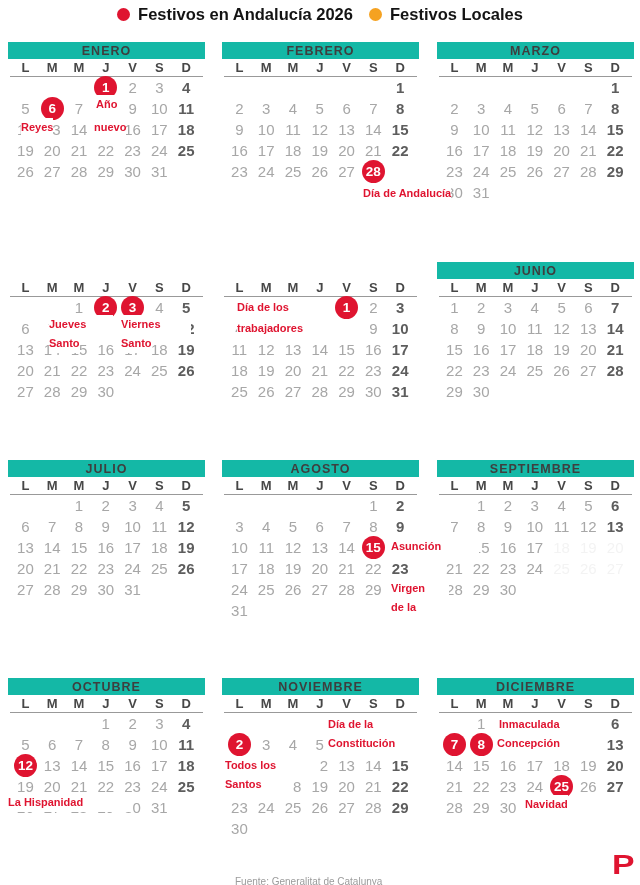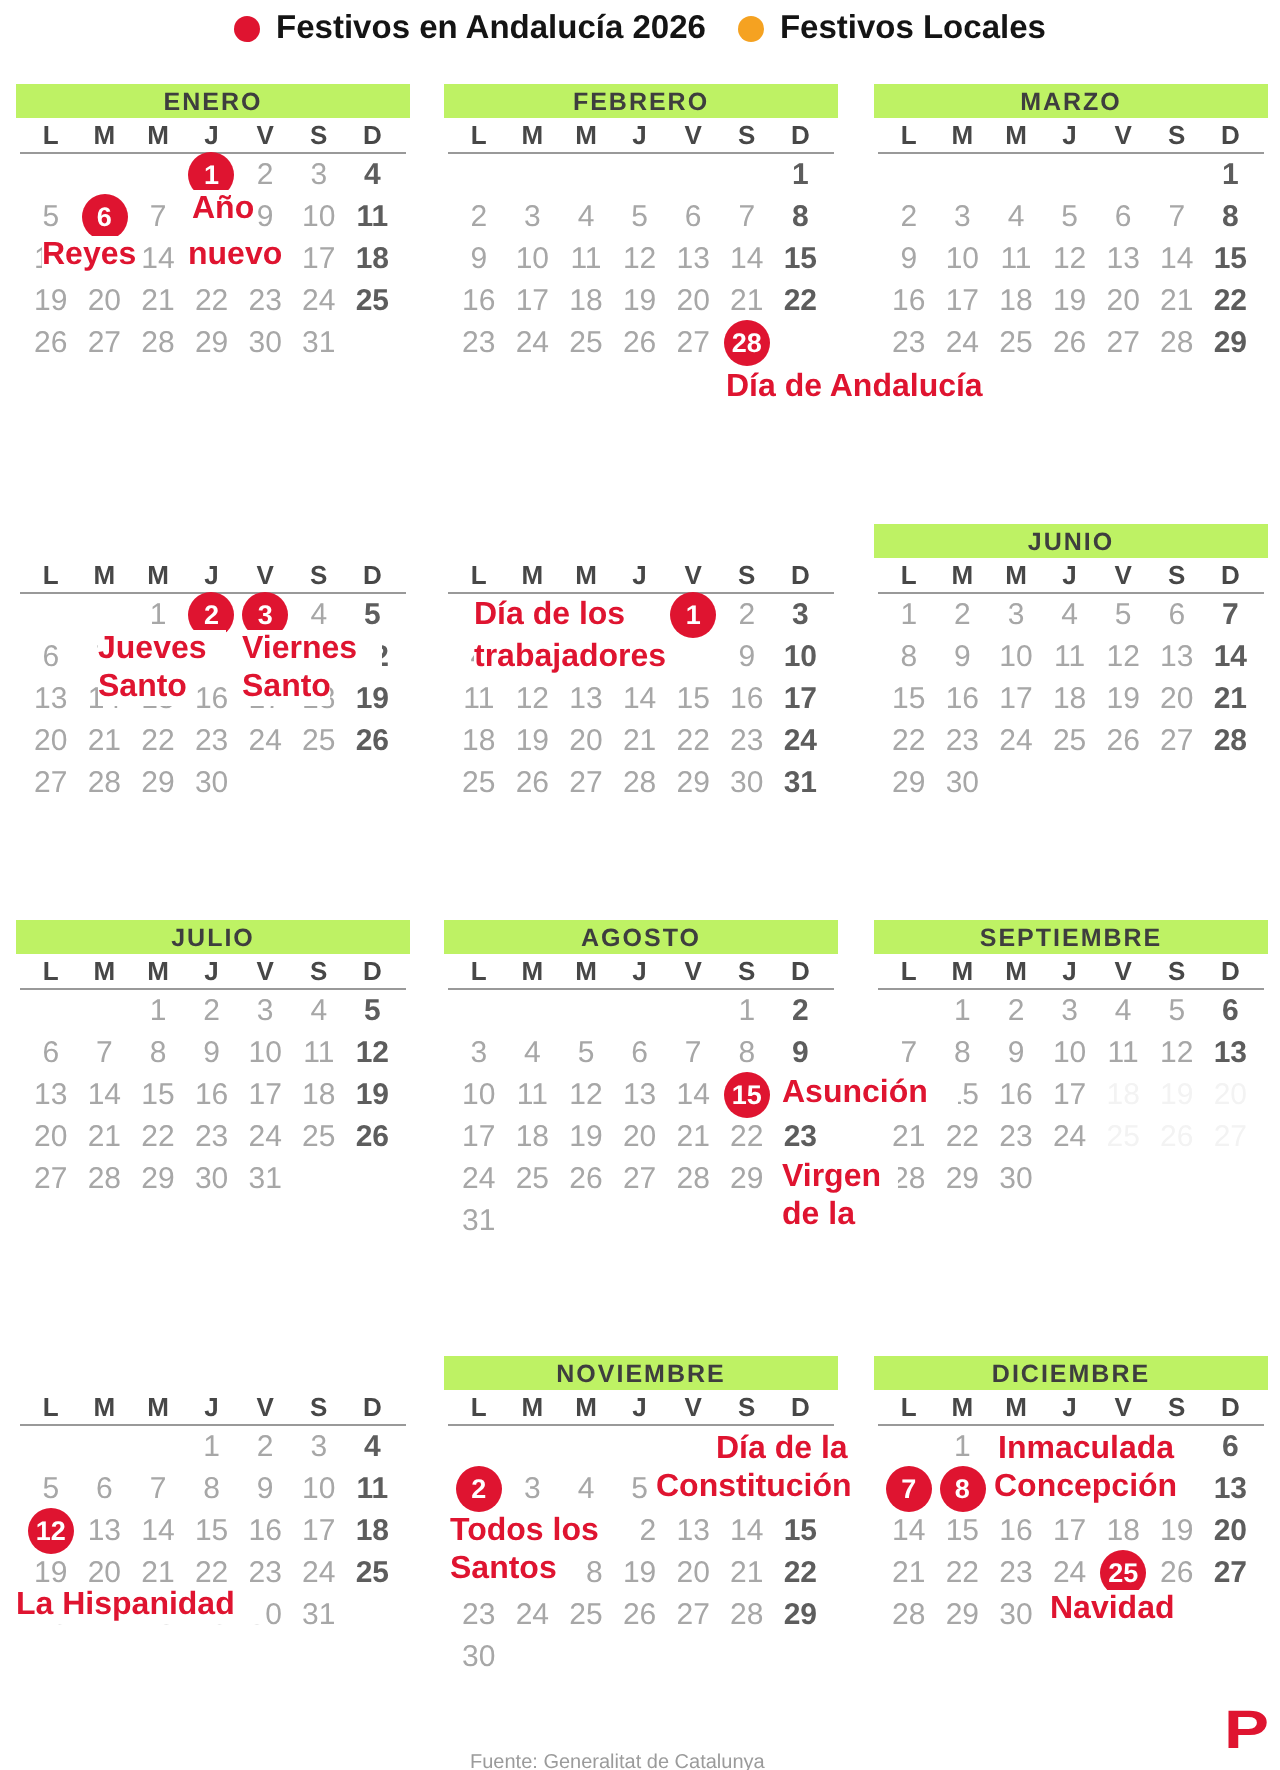--- a/index.html
+++ b/index.html
@@ -10,38 +10,38 @@
   .legend{position:absolute;top:5px;left:0;width:640px;display:flex;
           justify-content:center;align-items:center;gap:16px;}
   .legend-item{display:flex;align-items:center;gap:8px;font-weight:bold;
                font-size:16.5px;color:#141414;}
   .dot{width:13px;height:13px;border-radius:50%;display:inline-block;}
   .dot.red{background:#df1430;}
   .dot.orange{background:#f5a221;}
 
   
   .month{position:absolute;width:197px;height:205px;}
-  .mh{position:absolute;top:0;left:0;width:197px;height:17px;background:#bef264;
+  .mh{position:absolute;top:0;left:0;width:197px;height:17px;background:#14b8a6;
       color:#3e3e3e;font-weight:bold;font-size:12.5px;letter-spacing:1px;
       text-align:center;line-height:18px;}
   .dwrow{position:absolute;top:17px;left:4px;height:16px;display:grid;
          grid-template-columns:repeat(7,26.8px);font-size:13px;font-weight:bold;color:#474747;}
   .dwrow span{display:flex;align-items:center;justify-content:center;}
   .rule{position:absolute;top:34px;left:2px;width:193px;border-top:1.5px solid #999;}
   .dgrid{position:absolute;top:35px;left:4px;display:grid;
          grid-template-columns:repeat(7,26.8px);grid-auto-rows:21px;}
   .cell{display:flex;align-items:center;justify-content:center;
         font-size:15px;color:#a7a7a7;}
   .cell.sun{color:#5d5d5d;font-weight:bold;}
   .cell.faded{color:#f3f3f3;font-weight:normal;}
   .circle{width:23px;height:23px;border-radius:50%;background:#df1430;color:#fff;
           font-weight:bold;font-size:13.5px;display:flex;align-items:center;
           justify-content:center;}
   .hlabel{position:absolute;background:#fff;color:#df1430;font-weight:bold;
-          font-size:16px;line-height:19px;white-space:nowrap;z-index:30;}
+          font-size:11px;line-height:19px;white-space:nowrap;z-index:30;}
 
   
   .footer-source{position:absolute;left:235px;top:845px;font-size:10px;color:#9b9b9b;margin-top:31px;}
   .plogo{position:absolute;left:612px;top:852px;color:#df1430;font-weight:bold;
          font-size:27px;line-height:27px;transform:scaleX(1.25);transform-origin:left;}
 </style>
 </head>
 <body>
 
 <div class="canvas">
@@ -528,20 +528,21 @@
           <span class="cell faded">25</span>
           <span class="cell faded">26</span>
           <span class="cell sun faded">27</span>
           <span class="cell">28</span>
           <span class="cell">29</span>
           <span class="cell">30</span>
         </div>
     <div class="labels"></div>
   </div>
       <div class="month" style="left: 8px; top: 678px;">
+    <div class="mh">OCTUBRE</div>
     <div class="dwrow">
           <span>L</span>
           <span>M</span>
           <span>M</span>
           <span>J</span>
           <span>V</span>
           <span>S</span>
           <span>D</span>
         </div>
     <div class="rule"></div>
@@ -633,21 +634,21 @@
           <span class="cell">23</span>
           <span class="cell">24</span>
           <span class="cell">25</span>
           <span class="cell">26</span>
           <span class="cell">27</span>
           <span class="cell">28</span>
           <span class="cell sun">29</span>
           <span class="cell">30</span>
         </div>
     <div class="labels">
-          <span class="hlabel" style="left: 106px; top: 37px; min-width: 80px; margin-left: 30px;">Día de la</span>
+          <span class="hlabel" style="left: 106px; top: 37px; min-width: 80px;">Día de la</span>
           <span class="hlabel" style="left: 106px; top: 56px; min-width: 112px;">Constitución</span>
           <span class="hlabel" style="left: 3px; top: 78px; min-width: 95px;">Todos los</span>
           <span class="hlabel" style="left: 3px; top: 97px; min-width: 68px;">Santos</span>
         </div>
   </div>
       <div class="month" style="left: 437px; top: 678px;">
     <div class="mh">DICIEMBRE</div>
     <div class="dwrow">
           <span>L</span>
           <span>M</span>

